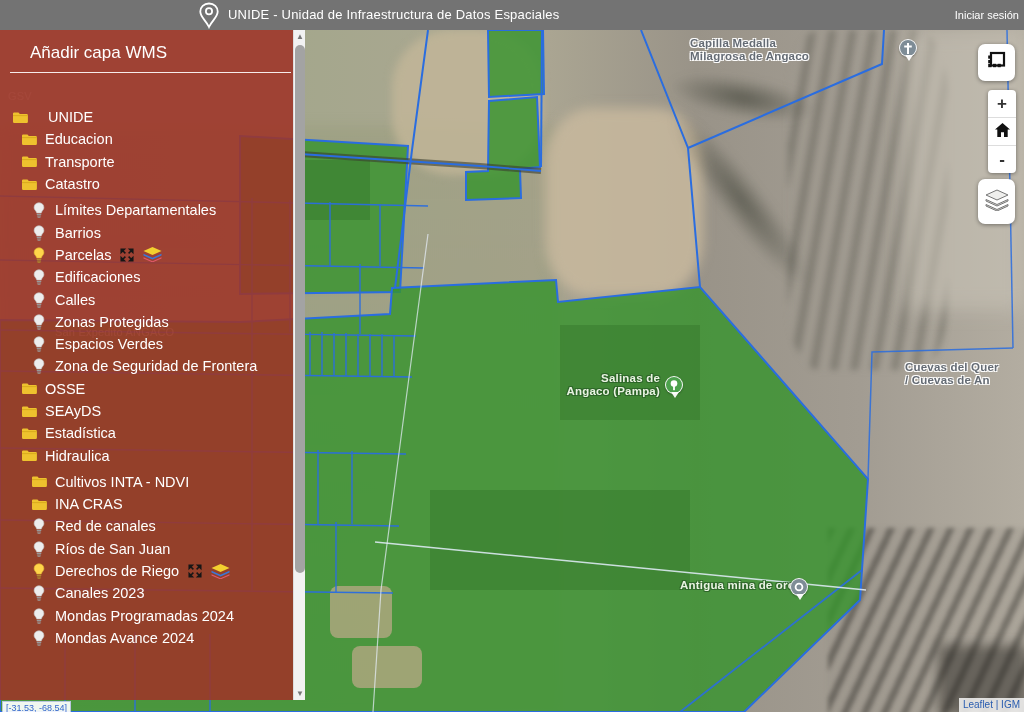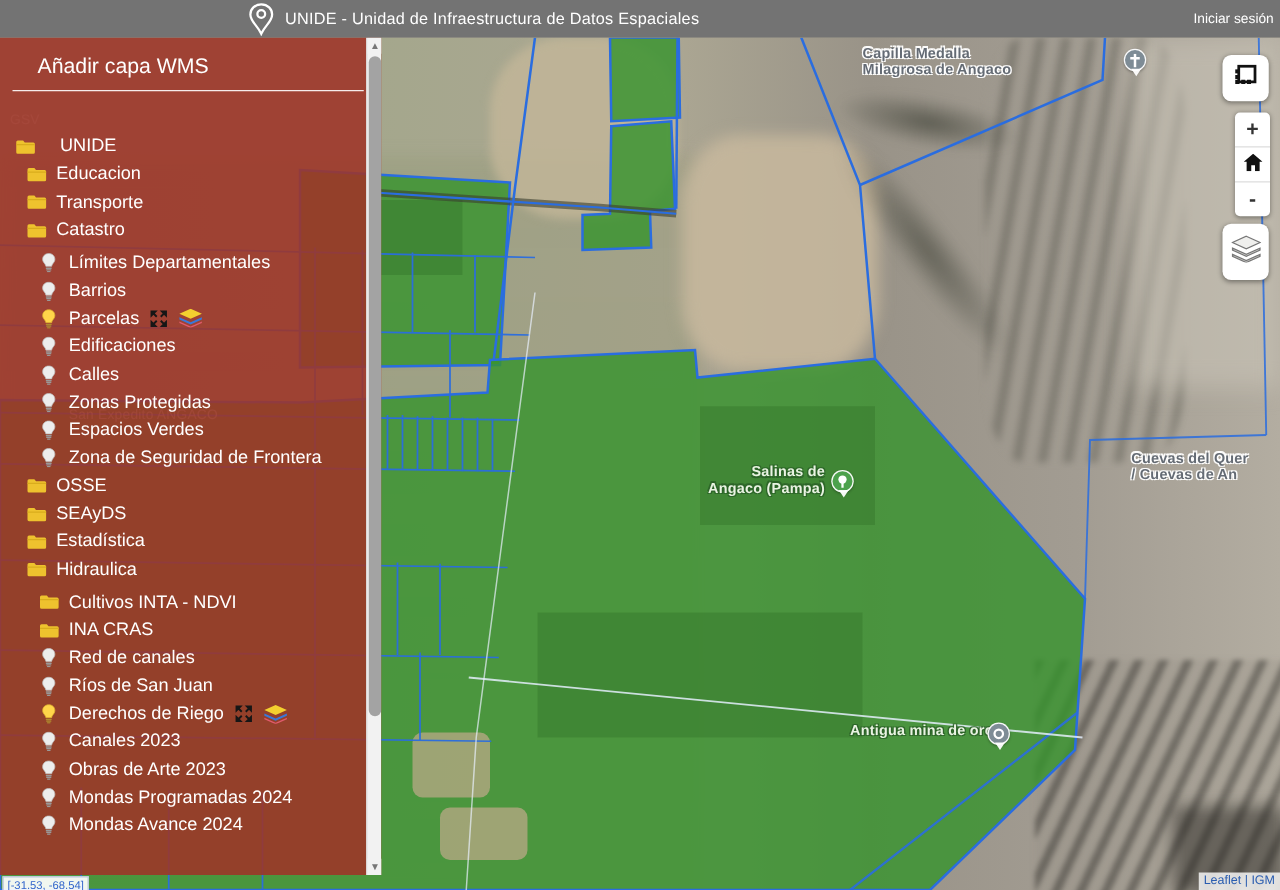--- a/index.html
+++ b/index.html
@@ -499,31 +499,20 @@
         </div>
         <div class="row d2">
           <span class="ticon">
             <svg width="12" height="16" viewBox="0 0 12 16">
               <path d="M6 .8 C2.9 .8 1.1 3 1.1 5.4 c0 1.7 .9 2.6 1.6 3.5 .5 .7 .9 1.3 1 2.2 h4.6 c.1-.9 .5-1.5 1-2.2 .7-.9 1.6-1.8 1.6-3.5 C10.9 3 9.1 .8 6 .8 Z" fill="#ededed" stroke="#bdbdbd" stroke-width=".6"></path>
               <rect x="3.6" y="12" width="4.8" height="1.1" rx=".5" fill="#9a9a9a"></rect>
               <rect x="3.9" y="13.4" width="4.2" height="1" rx=".5" fill="#9a9a9a"></rect>
               <rect x="4.5" y="14.7" width="3" height="1" rx=".5" fill="#9a9a9a"></rect>
             </svg>
           </span>
-          <span>Obras de Arte 2023</span>
-        </div>
-        <div class="row d2">
-          <span class="ticon">
-            <svg width="12" height="16" viewBox="0 0 12 16">
-              <path d="M6 .8 C2.9 .8 1.1 3 1.1 5.4 c0 1.7 .9 2.6 1.6 3.5 .5 .7 .9 1.3 1 2.2 h4.6 c.1-.9 .5-1.5 1-2.2 .7-.9 1.6-1.8 1.6-3.5 C10.9 3 9.1 .8 6 .8 Z" fill="#ededed" stroke="#bdbdbd" stroke-width=".6"></path>
-              <rect x="3.6" y="12" width="4.8" height="1.1" rx=".5" fill="#9a9a9a"></rect>
-              <rect x="3.9" y="13.4" width="4.2" height="1" rx=".5" fill="#9a9a9a"></rect>
-              <rect x="4.5" y="14.7" width="3" height="1" rx=".5" fill="#9a9a9a"></rect>
-            </svg>
-          </span>
           <span>Mondas Programadas 2024</span>
         </div>
         <div class="row d2">
           <span class="ticon">
             <svg width="12" height="16" viewBox="0 0 12 16">
               <path d="M6 .8 C2.9 .8 1.1 3 1.1 5.4 c0 1.7 .9 2.6 1.6 3.5 .5 .7 .9 1.3 1 2.2 h4.6 c.1-.9 .5-1.5 1-2.2 .7-.9 1.6-1.8 1.6-3.5 C10.9 3 9.1 .8 6 .8 Z" fill="#ededed" stroke="#bdbdbd" stroke-width=".6"></path>
               <rect x="3.6" y="12" width="4.8" height="1.1" rx=".5" fill="#9a9a9a"></rect>
               <rect x="3.9" y="13.4" width="4.2" height="1" rx=".5" fill="#9a9a9a"></rect>
               <rect x="4.5" y="14.7" width="3" height="1" rx=".5" fill="#9a9a9a"></rect>
             </svg>

